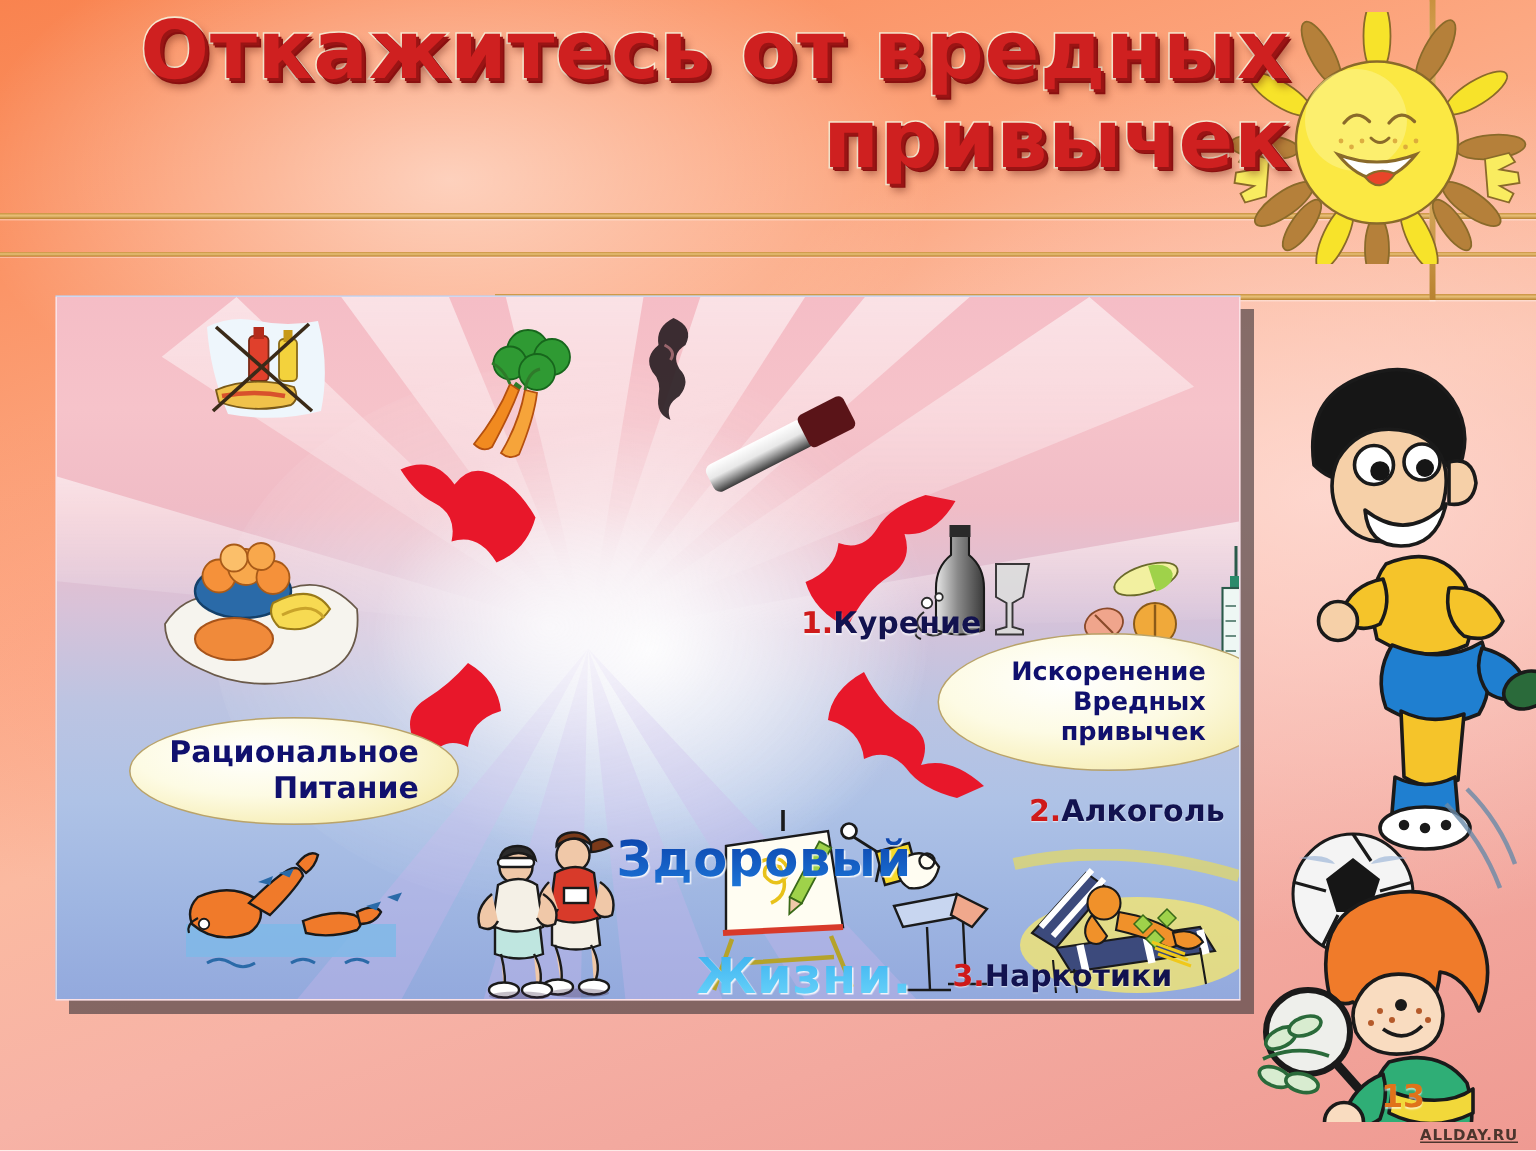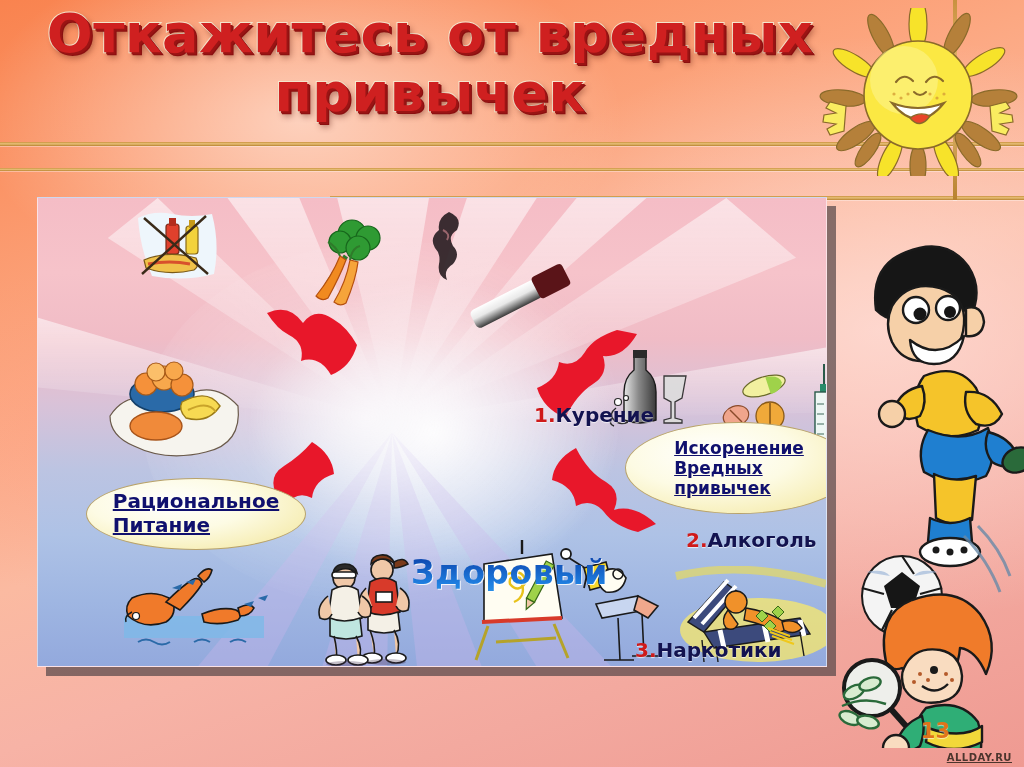--- a/index.html
+++ b/index.html
@@ -33,21 +33,21 @@
   .gold-rule.h1 { left: 0;   top: 142px; width: 1024px; height: 4px; }
   .gold-rule.h2 { left: 0;   top: 168px; width: 1024px; height: 3px; }
   .gold-rule.h3 { left: 330px; top: 196px; width: 694px; height: 4px; }
   .gold-rule.v1 { left: 953px; top: 0;     width: 4px;  height: 200px; }
 
   
   .headline {
     position: absolute;
     left: 0; top: 6px;
     width: 860px;
-    text-align: center;
+    text-align: right;
     z-index: 8;
     pointer-events: none;
   }
   .headline-line {
     display: block;
     font-family: "DejaVu Sans", sans-serif;
     font-weight: bold;
     font-size: 54px;
     line-height: 1.02;
     letter-spacing: 0.5px;
@@ -93,29 +93,28 @@
         #93a9dd 100%);
   }
   
   .rays { position: absolute; inset: 0; z-index: 1; opacity: 0.75; }
 
   
   .oval {
     position: absolute;
     z-index: 20;
     display: flex; align-items: center; justify-content: center;
-    text-align: left;
+    text-align: right;
     border-radius: 50%;
     border: 1.5px solid #b9a36a;
     background: radial-gradient(ellipse at 38% 34%, #ffffff 0%, #fdfbe4 42%, #f7efba 74%, #f2e49c 100%);
     color: #10106e;
     font-family: "DejaVu Sans", sans-serif;
     font-weight: bold;
     line-height: 1.18;
-    text-decoration: underline;
   }
   .oval.rational  { left: 48px;  top: 280px; width: 220px; height: 72px; font-size: 20px; }
   .oval.iskoren   { left: 587px; top: 224px; width: 228px; height: 92px; font-size: 17px; }
 
   
   .habit {
     position: absolute;
     z-index: 20;
     font-family: "DejaVu Sans", sans-serif;
     font-weight: bold;
@@ -507,20 +506,21 @@
       <path d="M6 78 q16 -24 36 -22 q-8 -18 8 -28 q16 -10 28 -24 q20 12 22 32 q-20 6 -22 24 q-16 -8 -26 8 q-8 14 -30 18 z" fill="#e8172a"></path>
     </svg>
 
     <svg class="arrow" style="left:510px; top:246px; width:114px; height:88px;" viewBox="0 0 114 88">
       <path d="M108 80 q-22 -20 -42 -14 q8 -18 -8 -28 q-18 -10 -30 -34 q-22 12 -24 32 q22 6 24 26 q16 -8 28 6 q10 14 34 20 z" fill="#e8172a"></path>
     </svg>
 
     <div class="centre-title">
       <span>Здоровый</span><br>
       <br>
+      <span>Жизни.</span>
     </div>
 
     <div class="oval rational">
       <div>
         <span>Рациональное</span><br>
         <span>Питание</span>
       </div>
     </div>
 
     <div class="oval iskoren">

